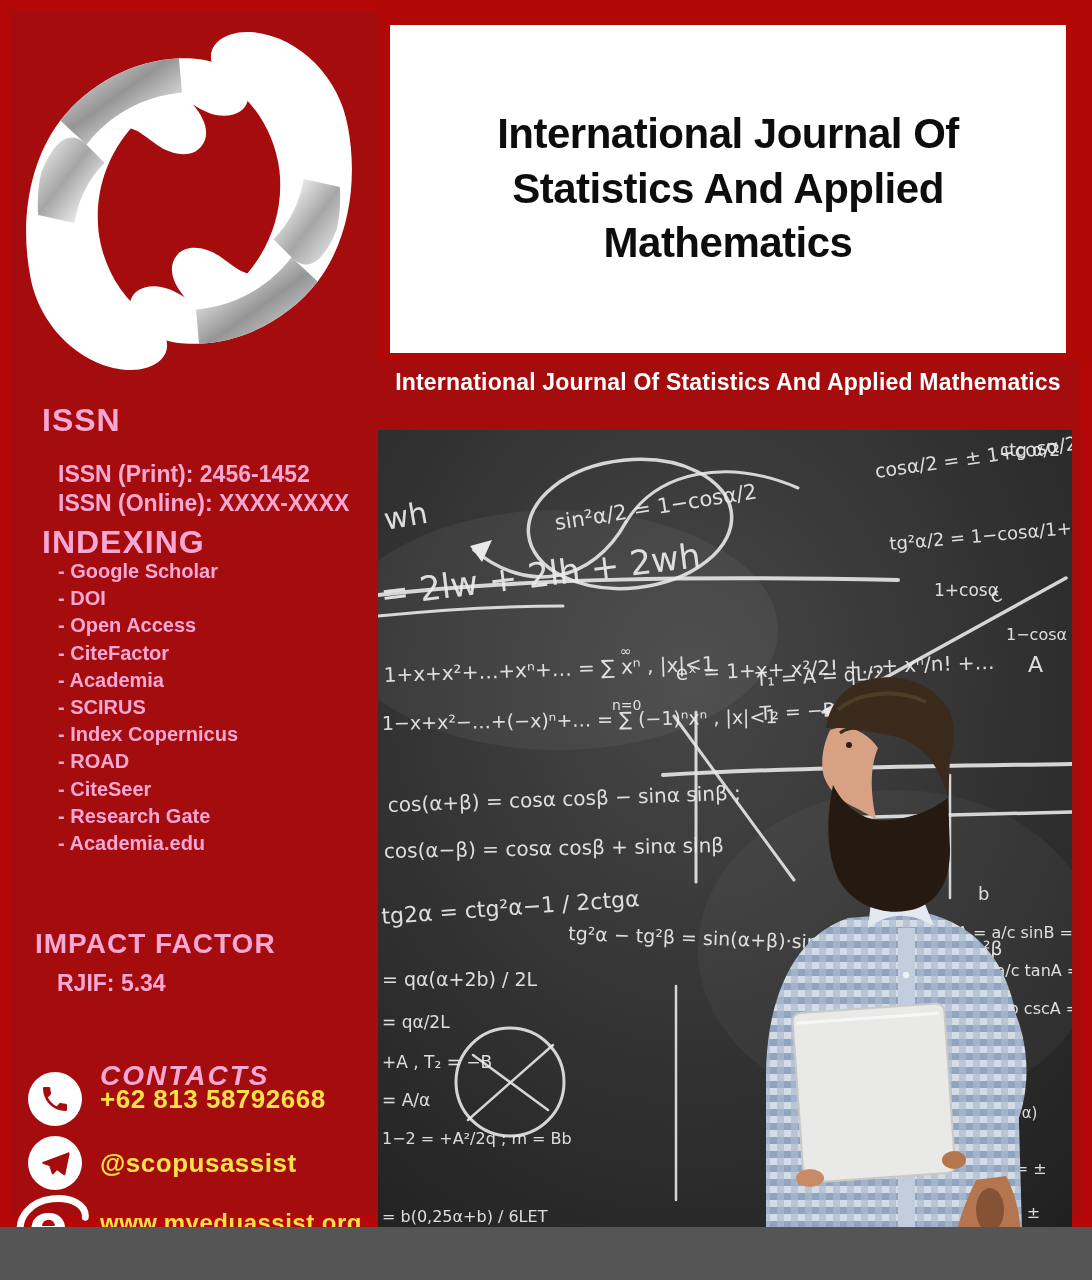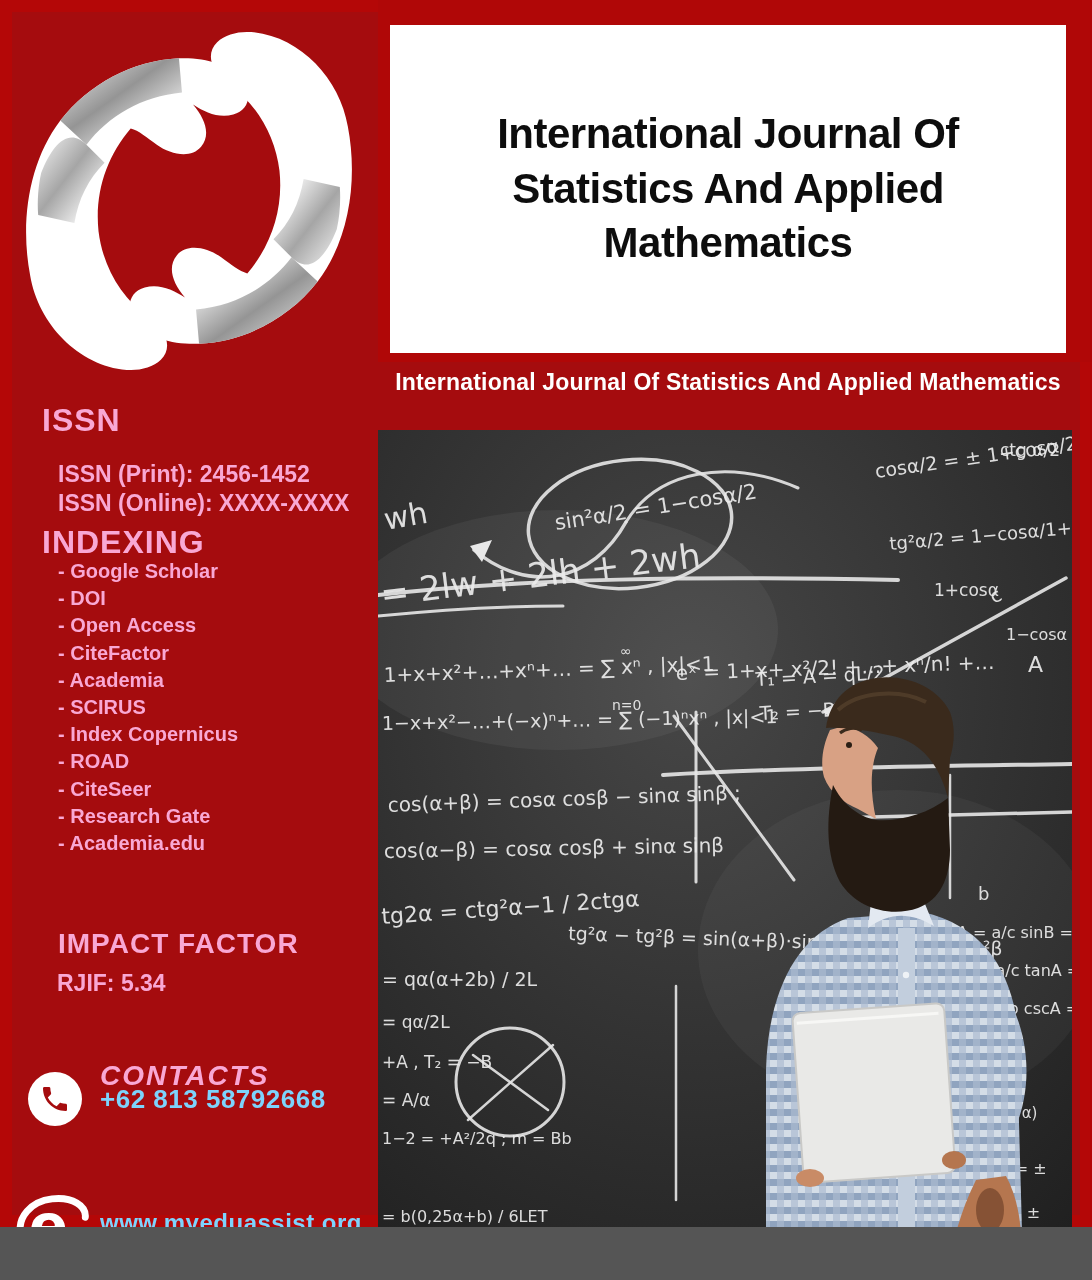--- a/index.html
+++ b/index.html
@@ -24,24 +24,24 @@
     color:#ffffff;font-weight:bold;font-size:23px;line-height:1.27;letter-spacing:0.2px;
   }
   
   .logo{position:absolute;left:8px;top:12px;width:362px;height:378px;}
   
   .side{position:absolute;color:#f9a8d4;font-weight:bold;white-space:nowrap;}
   .h-issn{left:42px;top:402px;font-size:32px;letter-spacing:1px;}
   .issn-lines{left:58px;top:448px;font-size:23px;line-height:29px;margin-top:12px;}
   .h-indexing{left:42px;top:524px;font-size:32px;letter-spacing:1px;}
   .indexing-list{left:58px;top:558px;font-size:20px;line-height:27.2px;}
-  .h-impact{left:58px;top:928px;font-size:28px;letter-spacing:1px;}
+  .h-impact{left:35px;top:928px;font-size:28px;letter-spacing:1px;}
   .impact-value{left:57px;top:970px;font-size:23px;}
   .h-contacts{left:100px;top:1060px;font-size:28px;letter-spacing:2px;font-style:italic;}
-  .contact-row{position:absolute;display:flex;align-items:center;color:#7dd3fc;font-weight:bold;}
+  .contact-row{position:absolute;display:flex;align-items:center;color:#fde047;font-weight:bold;}
   .row-phone{left:28px;top:1072px;}
   .row-telegram{left:28px;top:1136px;}
   .row-web{left:14px;top:1192px;}
   .contact-badge{
     width:54px;height:54px;border-radius:50%;background:#ffffff;flex:0 0 auto;
     display:flex;align-items:center;justify-content:center;
   }
   .contact-text{margin-left:18px;font-size:26px;letter-spacing:0.5px;}
   .web-text{font-size:24px;margin-left:10px;}
   
@@ -117,20 +117,28 @@
 
   <div class="contact-row row-phone">
     <span class="contact-badge">
       <svg width="32" height="32" viewBox="0 0 24 24">
         <path fill="#A50C0E" d="M6.62 10.79c1.44 2.83 3.76 5.14 6.59 6.59l2.2-2.2c.27-.27.67-.36 1.02-.24 1.12.37 2.33.57 3.57.57.55 0 1 .45 1 1V20c0 .55-.45 1-1 1-9.39 0-17-7.61-17-17 0-.55.45-1 1-1h3.5c.55 0 1 .45 1 1 0 1.25.2 2.45.57 3.57.11.35.03.74-.25 1.02l-2.2 2.2z"></path>
       </svg>
     </span>
     <span class="contact-text">+62 813 58792668</span>
   </div>
 
+  <div class="contact-row row-telegram">
+    <span class="contact-badge">
+      <svg width="32" height="32" viewBox="0 0 24 24">
+        <path fill="#A50C0E" d="M21.9 4.1 2.8 11.3c-.6.23-.58 1.08.03 1.28l4.9 1.6 1.9 5.9c.18.56.9.7 1.28.26l2.6-2.9 4.9 3.6c.5.37 1.2.1 1.33-.5L22.9 5.2c.15-.8-.6-1.4-1.3-1.1Z"></path>
+      </svg>
+    </span>
+    <span class="contact-text">@scopusassist</span>
+  </div>
 
   <div class="contact-row row-web">
     <span style="display:inline-block;width:76px;height:62px;">
       <svg width="76" height="62" viewBox="0 0 64 54">
         <path d="M5 38 C 1 22 14 8 32 6 C 50 4 62 12 61 22" stroke="#ffffff" stroke-width="6" fill="none" stroke-linecap="round"></path>
         <path d="M12 49 C 28 55 46 52 58 40" stroke="#ffffff" stroke-width="5" fill="none" stroke-linecap="round"></path>
         <text x="12" y="46" font-size="50" font-weight="bold" fill="#ffffff" font-family="'DejaVu Sans',sans-serif">e</text>
       </svg>
     </span>
     <span class="contact-text web-text">www.myeduassist.org</span>

